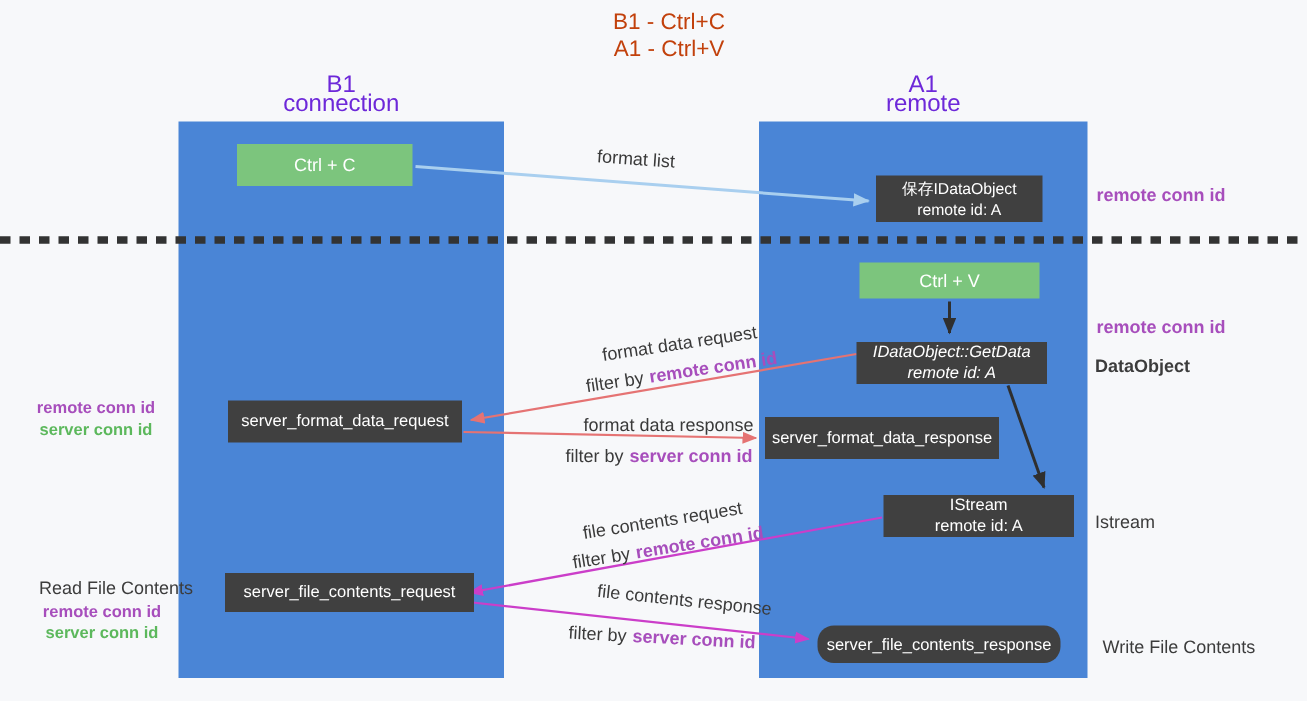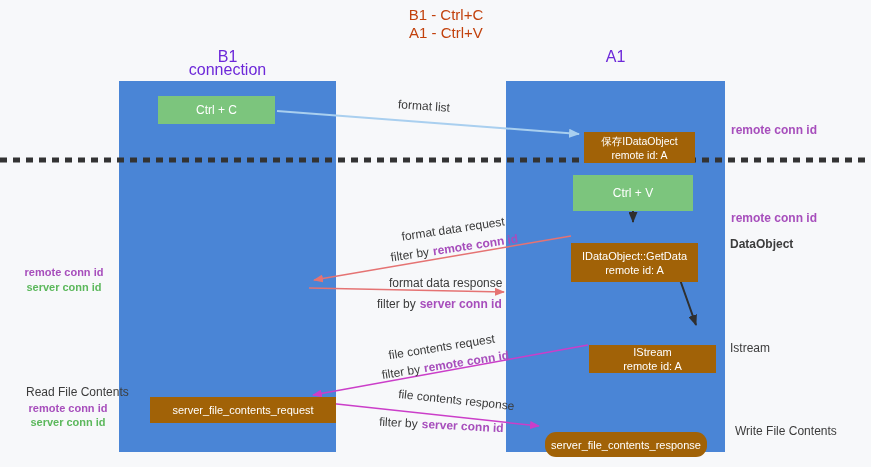--- a/index.html
+++ b/index.html
@@ -10,21 +10,21 @@
          font-size:15px;line-height:18px;color:#c2410c;padding-left:12px;}
 
   .lane-header{position:absolute;text-align:center;font-size:16px;line-height:13px;color:#6d28d9;}
   .lane{position:absolute;background:#4a85d6;}
 
   .svg-layer{position:absolute;left:0;top:0;z-index:2;}
 
   .node{position:absolute;z-index:3;display:flex;flex-direction:column;align-items:center;
         justify-content:center;color:#fff;text-align:center;}
   .node.green{background:#7cc57d;}
-  .node.orange{background:#a16207;margin-top:15px;}
+  .node.orange{background:#404040;}
   .node .l1,.node .l2{line-height:14px;}
 
   .lbl{position:absolute;z-index:4;font-size:12px;color:#3a3a3a;white-space:nowrap;}
   .lbl .pre{margin-right:4px;}
   .purple{color:#a74ebc;font-weight:bold;}
   .greentxt{color:#5cb85c;font-weight:bold;}
   .dark{color:#3c3c3c;font-weight:normal;}
 </style>
 </head>
 <body>
@@ -35,20 +35,21 @@
     <div>B1 - Ctrl+C</div>
     <div>A1 - Ctrl+V</div>
   </div>
 
   <div class="lane-header" style="left:119px;top:50px;width:217px;">
     <div>B1</div>
     <div>connection</div>
   </div>
   <div class="lane-header" style="left:506px;top:50px;width:219px;">
     <div>A1</div>
+    <div>remote</div>
   </div>
 
   <div class="lane" style="left:119px;top:81px;width:217px;height:371px;"></div>
   <div class="lane" style="left:506px;top:81px;width:219px;height:371px;"></div>
 
   <svg class="svg-layer" width="871" height="467">
     <defs>
       <marker id="mBlue" markerUnits="userSpaceOnUse" markerWidth="11" markerHeight="9" refX="10" refY="4.5" orient="auto">
         <path d="M0,0 L11,4.5 L0,9 z" fill="#a9cfef"></path>
       </marker>
@@ -75,37 +76,43 @@
 
   <div class="node green" style="left:158px;top:96px;width:117px;height:28px;font-size:12px;">
     <div class="l1">Ctrl + C</div>
   </div>
 
   <div class="node orange" style="left:584px;top:117px;width:111px;height:31px;font-size:10.5px;">
     <div class="l1">保存IDataObject</div>
     <div class="l2">remote id: A</div>
   </div>
 
-  <div class="node green" style="left:573px;top:175px;width:120px;height:36px;font-size:12px;">
+  <div class="node green" style="left:573px;top:175px;width:120px;height:24px;font-size:12px;">
     <div class="l1">Ctrl + V</div>
   </div>
 
-  <div class="node orange" style="left:571px;top:228px;width:127px;height:39px;font-size:11px;">
+  <div class="node orange" style="left:571px;top:228px;width:127px;height:28px;font-size:11px;font-style:italic;">
     <div class="l1">IDataObject::GetData</div>
     <div class="l2">remote id: A</div>
   </div>
 
+  <div class="node orange" style="left:152px;top:267px;width:156px;height:28px;font-size:11px;">
+    <div class="l1">server_format_data_request</div>
+  </div>
 
+  <div class="node orange" style="left:510px;top:278px;width:156px;height:28px;font-size:11px;">
+    <div class="l1">server_format_data_response</div>
+  </div>
 
   <div class="node orange" style="left:589px;top:330px;width:127px;height:28px;font-size:11px;">
     <div class="l1">IStream</div>
     <div class="l2">remote id: A</div>
   </div>
 
-  <div class="node orange" style="left:150px;top:382px;width:186px;height:26px;font-size:11px;">
+  <div class="node orange" style="left:150px;top:382px;width:166px;height:26px;font-size:11px;">
     <div class="l1">server_file_contents_request</div>
   </div>
 
   <div class="node orange" style="left:545px;top:417px;width:162px;height:25px;font-size:11px;border-radius:11px;">
     <div class="l1">server_file_contents_response</div>
   </div>
 
   <div class="lbl" style="left:398px;top:99px;transform:rotate(4deg);">format list</div>
 
   <div class="lbl" style="left:401px;top:222px;transform:rotate(-8.5deg);">format data request</div>

